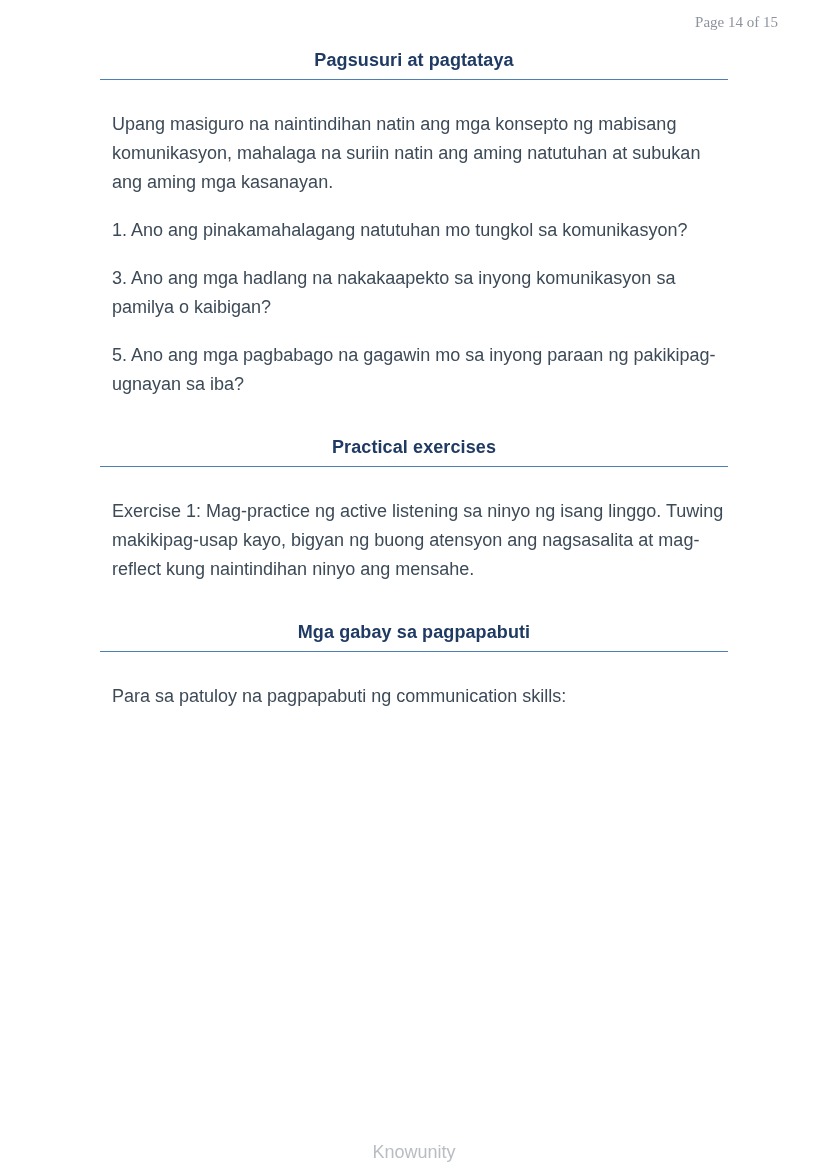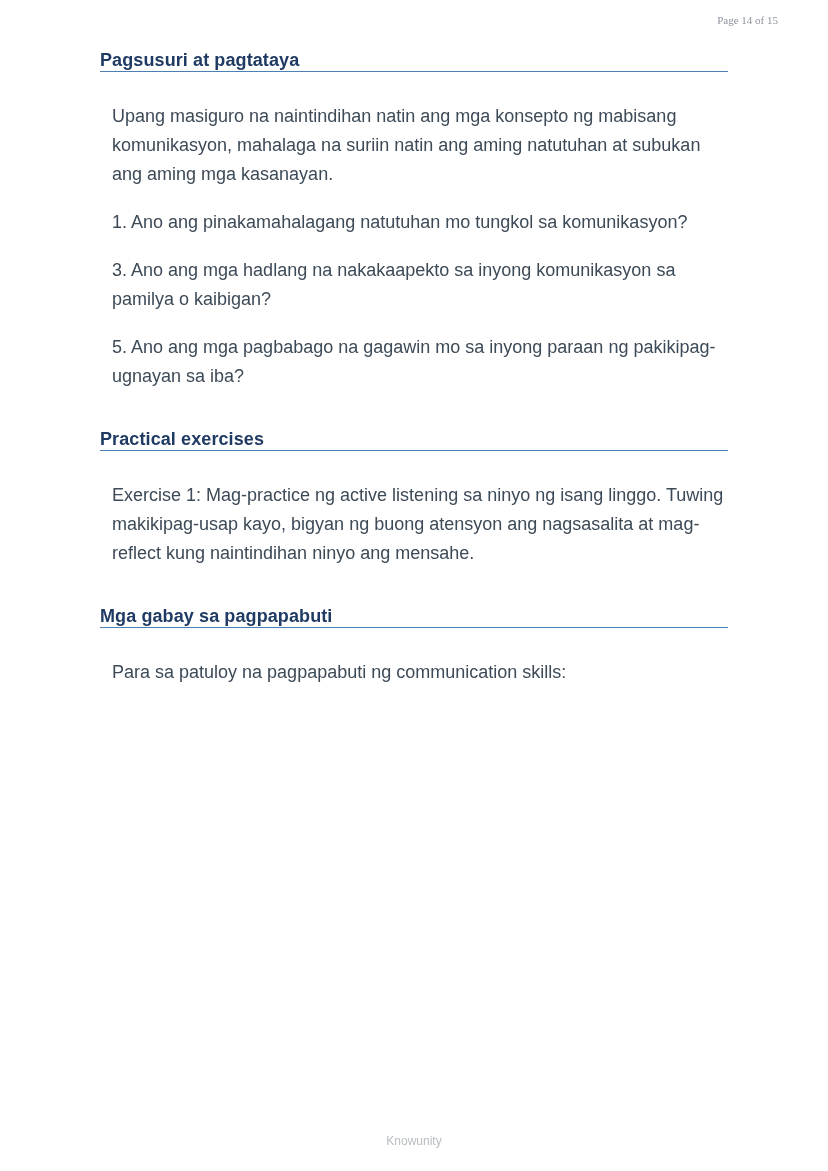--- a/index.html
+++ b/index.html
@@ -18,51 +18,52 @@
     height:1171px;
     background:var(--paper);
     font-family:"Liberation Sans", sans-serif;
     overflow:hidden;
   }
   .page-indicator{
     position:absolute;
     top:14px;
     right:50px;
     font-family:"Liberation Serif", serif;
-    font-size:11px;
+    font-size:15px;
     color:var(--muted);
   }
   .content{
     padding:50px 100px 0 100px;
   }
   .section-heading{
     font-size:18px;
     font-weight:bold;
     color:var(--heading);
     letter-spacing:0.1px;
-    padding-bottom:0;
+    padding-bottom:8px;
     border-bottom:1.5px solid var(--rule);
     margin:38px 0 30px 0;
+    text-align:center;
   }
   .section-heading:first-child{
     margin-top:0;
   }
   .body-text{
     font-size:18px;
     line-height:29px;
     color:var(--body);
     margin:0 0 19px 12px;
   }
   .footer{
     position:absolute;
     left:0;
     right:0;
-    bottom:23px;
+    bottom:8px;
     text-align:center;
-    font-size:12px;
+    font-size:18px;
     color:var(--footer);
     margin-top:22px;
   }
 </style>
 </head>
 <body>
 
 <div class="page">
 
   <div class="page-indicator">Page 14 of 15</div>

